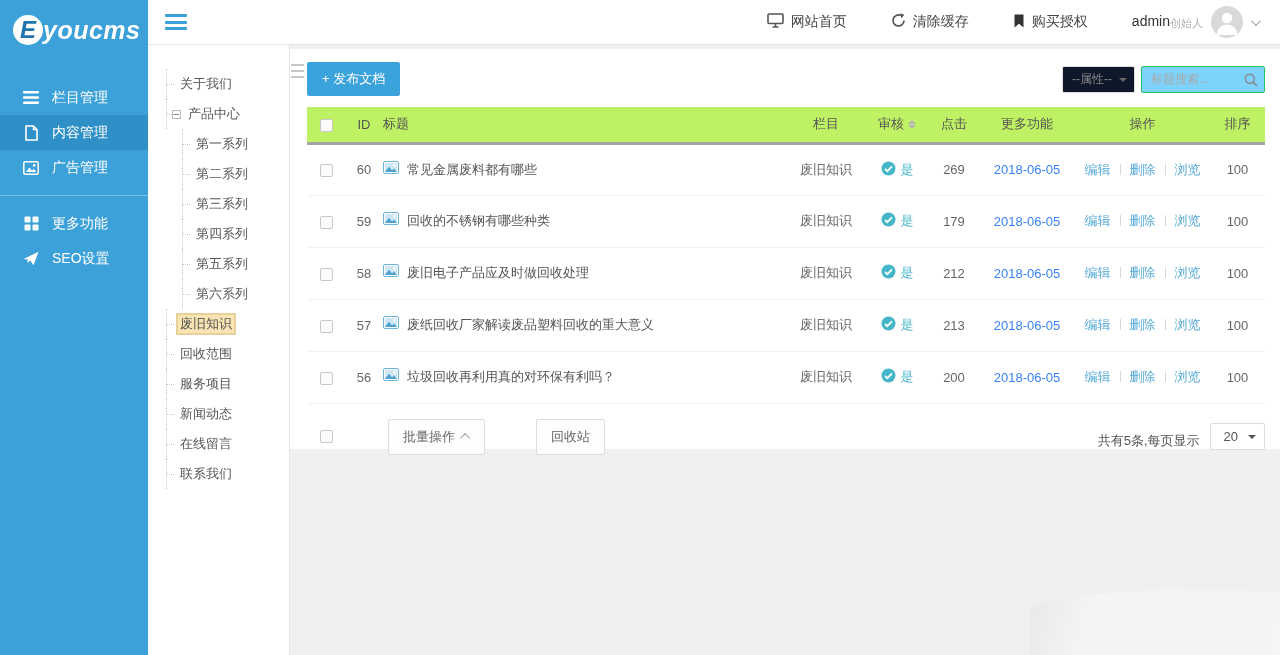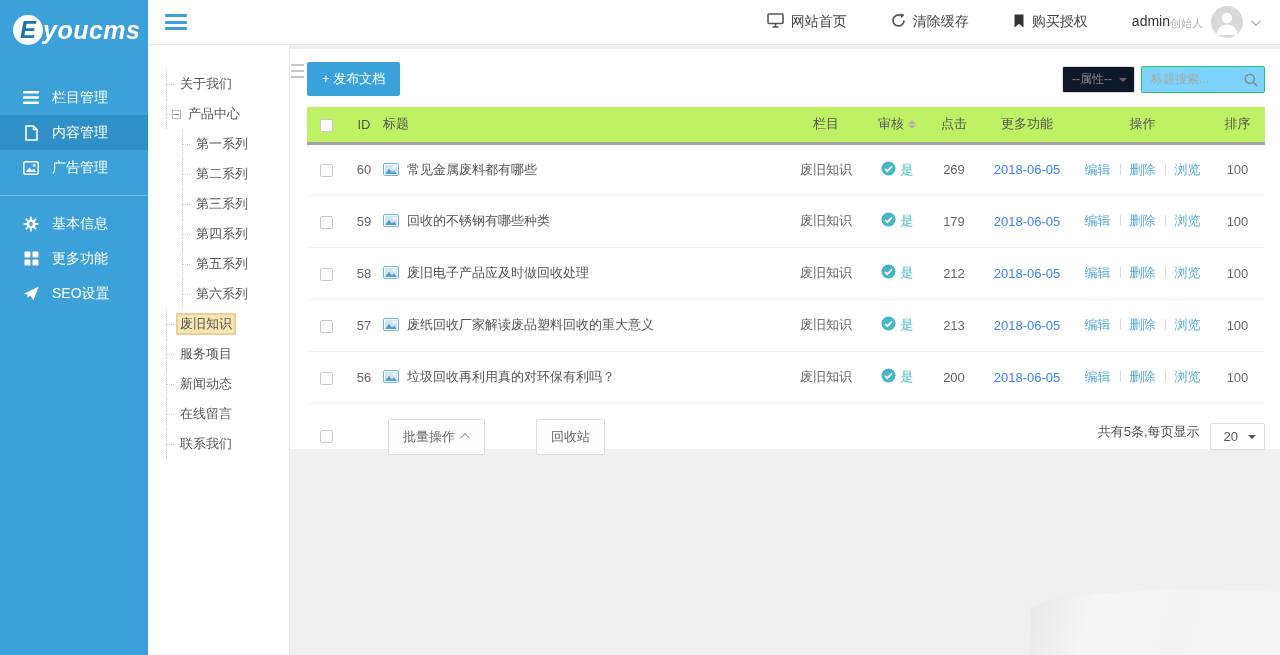--- a/index.html
+++ b/index.html
@@ -53,37 +53,37 @@
   .search-box input { border:none; outline:none; width:96px; height:25px; padding:0 0 0 9px; font-size:12px; color:#555; font-family:inherit; background:transparent; }
   .search-box input::placeholder { color:#aaa; }
   .search-box .sicon-btn { position:absolute; right:6px; top:6px; cursor:pointer; }
 
   
   table { border-collapse:collapse; table-layout:fixed; width:calc(100% - 32px); margin:0 15px 0 17px; }
   thead th { background:#bef264; font-weight:normal; font-size:13px; color:#555; height:36px; border-bottom:3px solid #a3a3a3; }
   tbody td { height:52px; font-size:13px; color:#666; border-bottom:1px solid #f2f2f2; text-align:center; }
   th.al, td.al { text-align:left; }
   .cb { appearance:none; -webkit-appearance:none; width:13px; height:13px; border:1px solid #c8c8c8; border-radius:2px; background:#fbfbfb; vertical-align:middle; cursor:pointer; }
-  .title-wrap { display:flex; align-items:flex-end; gap:8px; }
+  .title-wrap { display:flex; align-items:flex-start; gap:8px; }
   .title-link { color:#555; text-decoration:none; cursor:pointer; }
   .sort-icons { display:inline-flex; flex-direction:column; margin-left:4px; vertical-align:middle; }
   .sort-icons .up { border:4px solid transparent; border-bottom-color:#b5b5b5; margin-bottom:1px; }
   .sort-icons .dn { border:4px solid transparent; border-top-color:#b5b5b5; }
   .audit-cell { display:flex; align-items:center; justify-content:center; gap:5px; }
   .audit-yes { color:#45b6c8; }
   .date-txt { color:#3b82f6; }
   .op-link { color:#57abd8; text-decoration:none; cursor:pointer; font-size:13px; }
   .sep { display:inline-block; width:1px; height:11px; background:#d8d8d8; margin:0 9px; vertical-align:-1px; }
 
   
   .tbl-footer { display:flex; align-items:center; padding:15px 15px 0 17px;gap:41px; }
   .tbl-footer .cb { margin:0 14px 0 13px; }
   .btn-ghost { border:1px solid #ddd; background:#fdfdfd; color:#666; font-size:13px; padding:8px 14px; border-radius:2px; cursor:pointer; display:flex; align-items:center; gap:8px; margin-right:10px; font-family:inherit; }
   .caret-up { width:7px; height:7px; border-left:1px solid #999; border-top:1px solid #999; transform:rotate(45deg) translateY(2px); }
-  .pager { margin-left:auto; display:flex; align-items:flex-start; gap:10px; font-size:13px; color:#555; }
+  .pager { margin-left:auto; display:flex; align-items:flex-end; gap:10px; font-size:13px; color:#555; }
   .page-select { position:relative; border:1px solid #ddd; border-radius:2px; padding:5px 26px 5px 13px; font-size:13px; color:#555; background:#fff; cursor:pointer; }
   .page-select .caret { position:absolute; right:8px; top:11px; border:4px solid transparent; border-top-color:#555; }
 
   .watermark { position:absolute; right:0; bottom:0; width:250px; height:66px; background:linear-gradient(105deg,#e6e6e6 0%,#f6f6f6 25%,#f4f4f4 60%,#f7f7f7 100%); clip-path:polygon(11% 12%, 55% 0, 100% 4%, 100% 100%, 0 100%, 0 28%); opacity:.75; }
 </style>
 </head>
 <body>
 
 <div class="app">
 
@@ -120,35 +120,20 @@
               <rect x="0.8" y="0.8" width="14.4" height="12.4" rx="1.5" fill="none" stroke="#fff" stroke-width="1.5"></rect>
               <path d="M3 11l3.4-4.4 2.6 3 1.8-1.8 2.4 3.2z" fill="#fff"></path>
               <circle cx="11.2" cy="4.4" r="1.3" fill="#fff"></circle>
             </svg>
         </span>
         <span>广告管理</span>
       </div>
       <div class="side-divider"></div>
       <div class="side-item">
         <span class="sicon">
-          <svg width="16" height="16" viewBox="0 0 16 16">
-              <g fill="#fff">
-                <rect x="7" y="0.5" width="2" height="15" rx="1"></rect>
-                <rect x="7" y="0.5" width="2" height="15" rx="1" transform="rotate(45 8 8)"></rect>
-                <rect x="7" y="0.5" width="2" height="15" rx="1" transform="rotate(90 8 8)"></rect>
-                <rect x="7" y="0.5" width="2" height="15" rx="1" transform="rotate(135 8 8)"></rect>
-                <circle cx="8" cy="8" r="4.4"></circle>
-              </g>
-              <circle cx="8" cy="8" r="1.9" fill="#3da1d9"></circle>
-            </svg>
-        </span>
-        <span>基本信息</span>
-      </div>
-      <div class="side-item">
-        <span class="sicon">
           <svg width="15" height="15" viewBox="0 0 15 15">
               <g fill="#fff">
                 <rect x="0.5" y="0.5" width="6" height="6" rx="1"></rect>
                 <rect x="8.5" y="0.5" width="6" height="6" rx="1"></rect>
                 <rect x="0.5" y="8.5" width="6" height="6" rx="1"></rect>
                 <rect x="8.5" y="8.5" width="6" height="6" rx="1"></rect>
               </g>
             </svg>
         </span>
         <span>更多功能</span>
@@ -234,20 +219,23 @@
         <span class="lbl">第四系列</span>
       </div>
     <div class="tnode lvl1">
         <span class="lbl">第五系列</span>
       </div>
     <div class="tnode lvl1">
         <span class="lbl">第六系列</span>
       </div>
     <div class="tnode active">
         <span class="lbl">废旧知识</span>
+      </div>
+    <div class="tnode">
+        <span class="lbl">回收范围</span>
       </div>
     <div class="tnode">
         <span class="lbl">服务项目</span>
       </div>
     <div class="tnode">
         <span class="lbl">新闻动态</span>
       </div>
     <div class="tnode">
         <span class="lbl">在线留言</span>
       </div>

